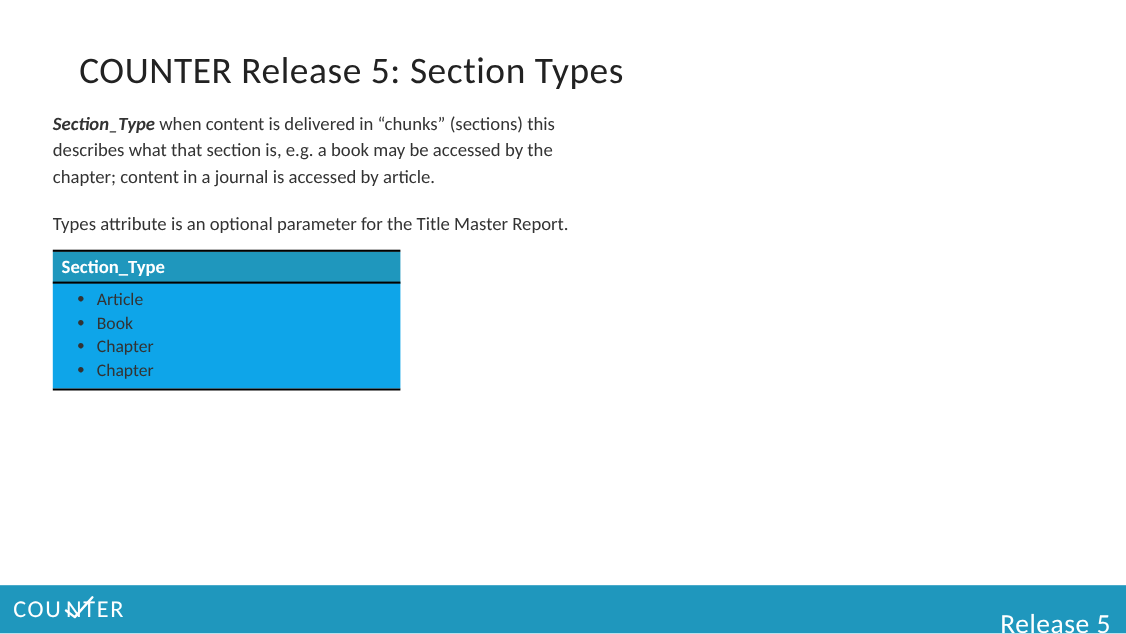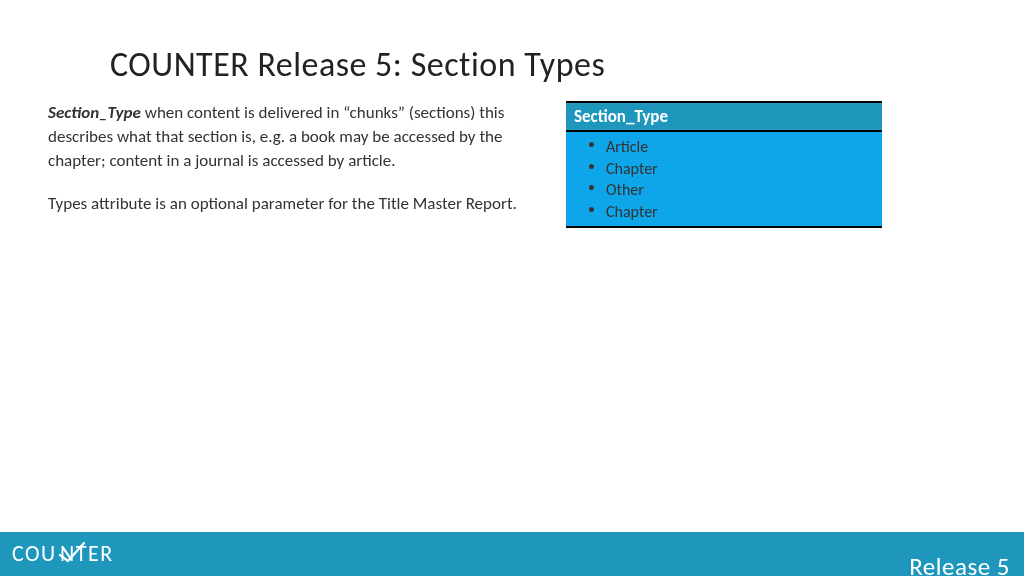--- a/index.html
+++ b/index.html
@@ -10,26 +10,26 @@
       background: #fff;
       position: relative;
       overflow: hidden;
     }
     .slide-title {
       font-size: 34px;
       font-weight: 300;
       color: #222;
       padding: 44px 0 0 72px;
       letter-spacing: 0.5px;
-      margin-left: 38px;
     }
     .content {
       display: flex;
       padding: 16px 48px 0 48px;
-      gap: 28px;
+      gap: 11px;
+      flex-direction: column;
     }
     .left-col {
       width: 490px;
       font-size: 17px;
       color: #333;
       line-height: 1.4;
     }
     .left-col .term {
       font-weight: 700;
       font-style: italic;
@@ -113,22 +113,22 @@
       <span class="term">Section_Type</span><span> when content is delivered in “chunks” (sections) this describes what that section is, e.g. a book may be accessed by the chapter; content in a journal is accessed by article.</span>
     </p>
     <p>Types attribute is an optional parameter for the Title Master Report.</p>
   </div>
   <div class="right-col">
     <div class="table-wrap">
       <div class="table-header">Section_Type</div>
       <div class="table-body">
         <ul>
           <li>Article</li>
+          <li>Book</li>
           <li>Chapter</li>
-          <li>Other</li>
           <li>Chapter</li>
         </ul>
       </div>
     </div>
   </div>
 </div>
 
 <div class="footer">
   <div class="footer-logo">
     <svg width="138" height="26" viewBox="0 0 138 26">

